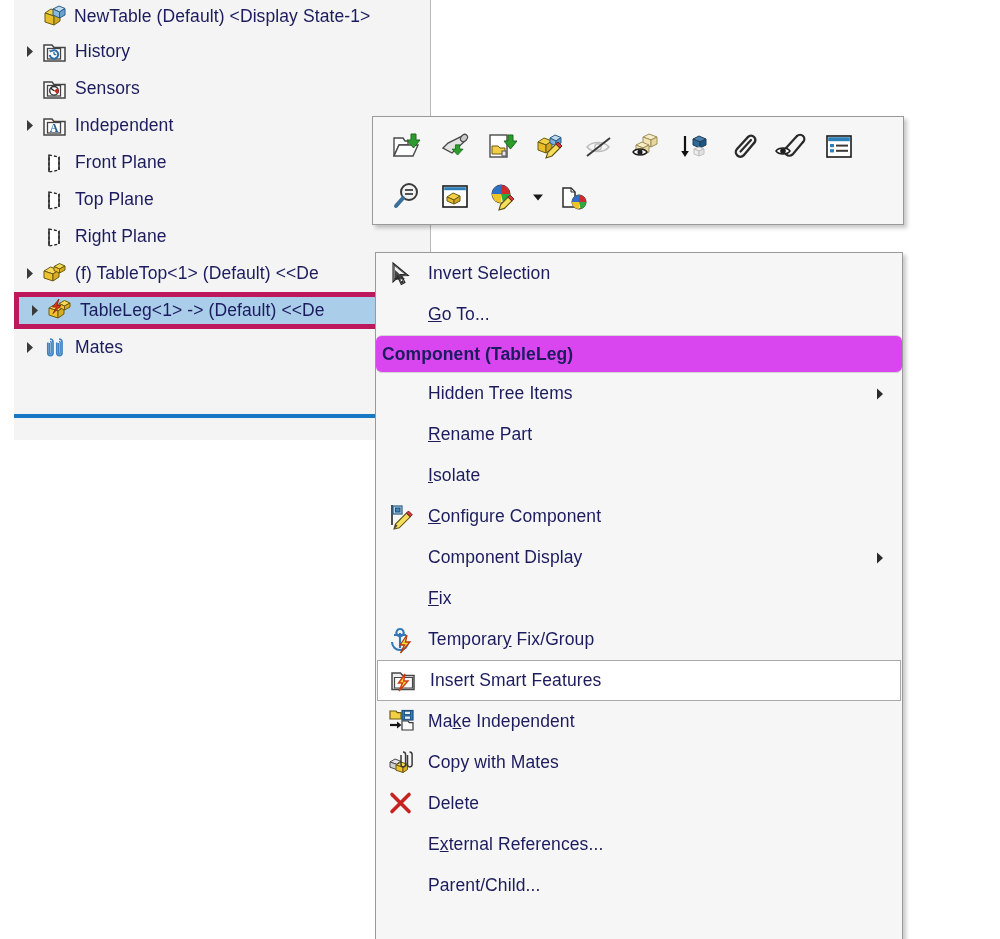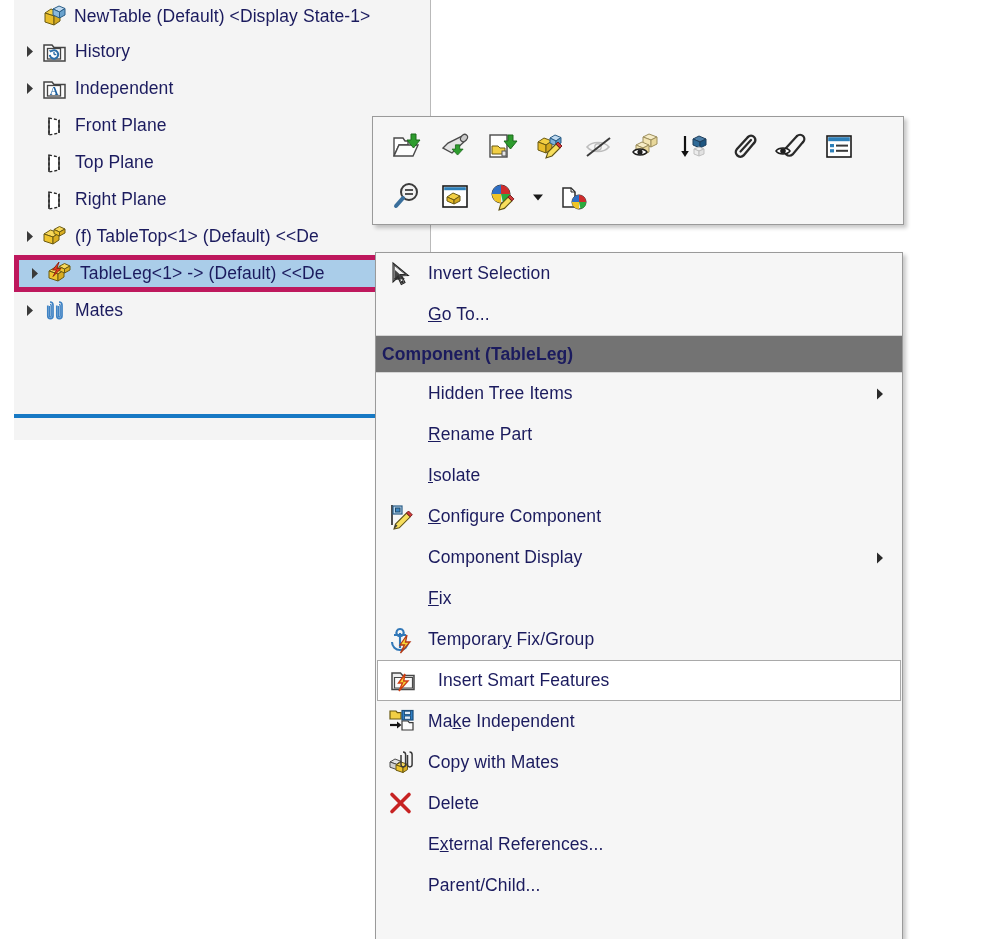--- a/index.html
+++ b/index.html
@@ -107,31 +107,32 @@
     white-space:nowrap;
     letter-spacing:0.1px;
     text-align:center;
   }
   .mi .mlabel u{text-decoration:underline;text-underline-offset:1px;}
   .mi .sub-arrow{
     position:absolute;right:18px;top:50%;transform:translateY(-50%);
   }
   .mi.header{
     height:38px;
-    background:#737373;
+    background:#d946ef;
     border-top:1px solid #d4d4d4;
     border-bottom:1px solid #d4d4d4;
+    border-radius:6px;
   }
   .mi.header .mlabel{
     font-weight:bold;
     color:#1b1b5e;
     padding-left:6px;
     font-size:17.5px;
   }
-  .mi.sep-top{border-top:1px solid #d4d4d4;gap:8px;}
+  .mi.sep-top{border-top:1px solid #d4d4d4;}
   .mi.highlight{
     background:#ffffff;
     border:1px solid #a9a9a9;
     margin:0 1px;
   }
 
   
   .ico{display:block;}
 </style>
 </head>
@@ -167,20 +168,33 @@
             <rect x="5.5" y="9.5" width="13" height="10.5" fill="#fff" stroke="#444" stroke-width="1.3"></rect>
             <path d="M9 12.5 a4.2 4.2 0 1 1 -1.2 3.3" fill="none" stroke="#2b6ea8" stroke-width="2"></path>
             <path d="M7 11 l2.6 0.4 l-1.2 2.4 z" fill="#2b6ea8"></path>
             <line x1="12" y1="13" x2="12" y2="15.5" stroke="#2b6ea8" stroke-width="1.4"></line>
             <line x1="12" y1="15.5" x2="14.3" y2="15.5" stroke="#2b6ea8" stroke-width="1.4"></line>
           </svg>
         </span>
         <span class="tlabel">History</span>
       </div>
       <div class="tree-row">
+        <span class="arrow empty"></span>
+        <span class="tico">
+          <svg class="ico" width="26" height="26" viewBox="0 0 26 26">
+            <path d="M2 6 h8 l2 2.5 h11 V22 H2 Z" fill="#fafafa" stroke="#444" stroke-width="1.5"></path>
+            <rect x="5.5" y="9.5" width="13" height="10.5" fill="#fff" stroke="#444" stroke-width="1.3"></rect>
+            <circle cx="12" cy="14.8" r="4.3" fill="#fff" stroke="#333" stroke-width="1.4"></circle>
+            <path d="M12 14.8 L15.4 12.2 A4.3 4.3 0 0 1 15.2 18 Z" fill="#cc2626"></path>
+            <line x1="12" y1="14.8" x2="8.9" y2="12.2" stroke="#222" stroke-width="1.4"></line>
+          </svg>
+        </span>
+        <span class="tlabel">Sensors</span>
+      </div>
+      <div class="tree-row">
         <span class="arrow">
           <svg class="ico" width="9" height="13" viewBox="0 0 9 13">
             <path d="M2 1 L8 6.5 L2 12 Z" fill="#3a3a3a"></path>
           </svg>
         </span>
         <span class="tico">
           <svg class="ico" width="26" height="26" viewBox="0 0 26 26">
             <path d="M2 6 h8 l2 2.5 h11 V22 H2 Z" fill="#fafafa" stroke="#444" stroke-width="1.5"></path>
             <rect x="5.5" y="9.5" width="13" height="10.5" fill="#fff" stroke="#444" stroke-width="1.3"></rect>
             <text x="12" y="19" font-size="12" font-family="Liberation Serif, serif" font-weight="bold" fill="#1c5f9e" text-anchor="middle">A</text>

